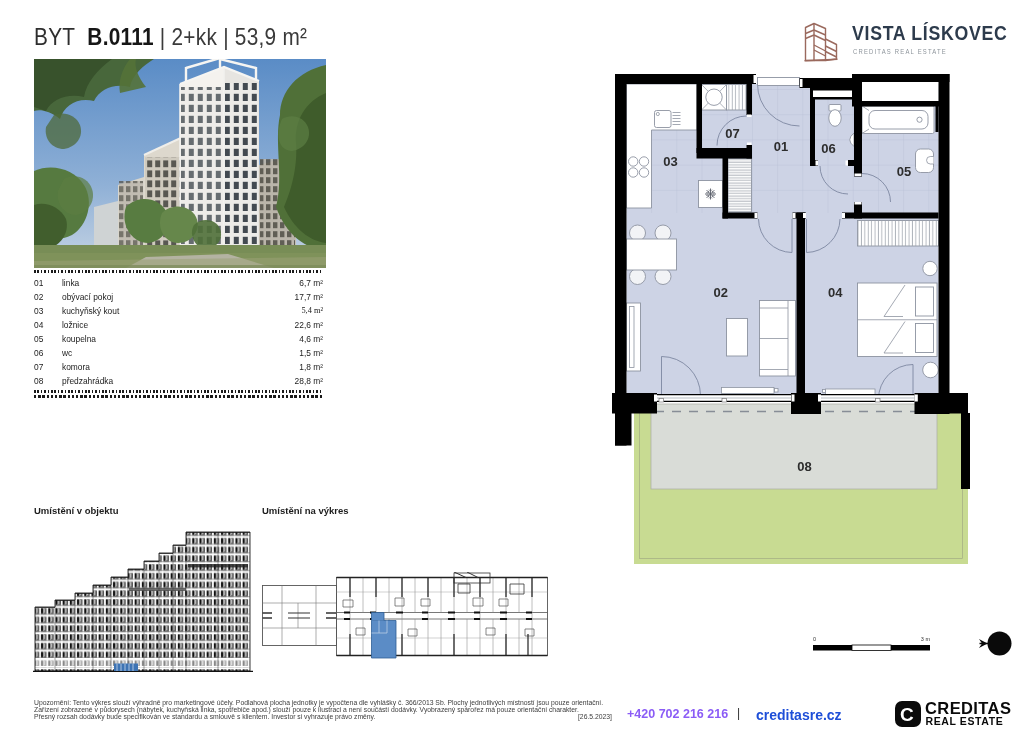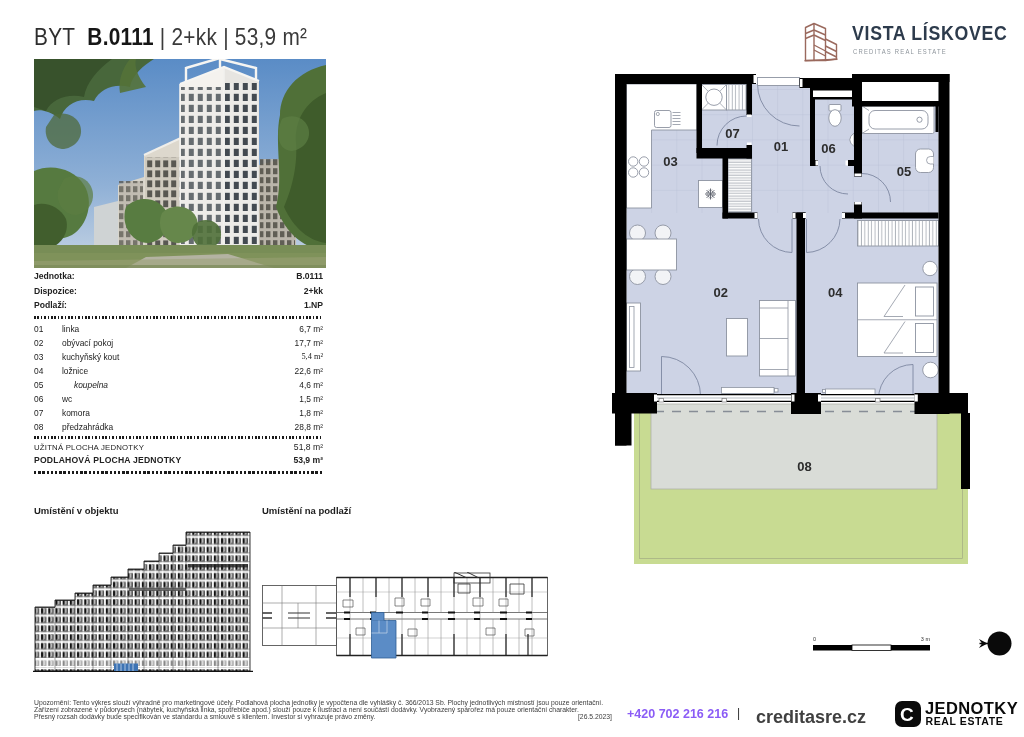--- a/index.html
+++ b/index.html
@@ -102,68 +102,54 @@
   <rect x="0" y="186" width="292" height="23" fill="#788d56"></rect>
   <path d="M0,194 H292 V209 H0 Z" fill="#87986083"></path>
 
   <path d="M112,198 L194,195 L240,209 L92,209 Z" fill="#b4b3a2"></path>
   <path d="M0,202 L292,198 L292,209 L0,209 Z" fill="#9aa077" opacity="0.55"></path>
   <path d="M0,206 H292 V209 H0 Z" fill="#7a8a58" opacity="0.7"></path>
   </svg>
 </div>
 
 <div class="abs" style="left:34px;top:268px;width:289px;font-size:8.6px;color:#222;">
-  <div style="position:relative;height:46px;">
-    <div class="abs" style="top:3px;left:0;font-weight:700;">Jednotka:</div>
-      <div class="abs" style="top:3px;right:0;font-weight:700;">B.0111</div>
-    <div class="abs" style="top:17.5px;left:0;font-weight:700;">Dispozice:</div>
-      <div class="abs" style="top:17.5px;right:0;font-weight:700;">2+kk</div>
-    <div class="abs" style="top:32px;left:0;font-weight:700;">Podlaží:</div>
-      <div class="abs" style="top:32px;right:0;font-weight:700;">1.NP</div>
-  </div>
   <div style="height:3px;margin-top:2px;background:repeating-linear-gradient(90deg,#1a1a1a 0 1.6px,transparent 1.6px 3.4px);"></div>
   <div style="position:relative;height:112px;font-size:8.4px;">
     <div class="abs" style="top:5px;left:0;">01</div>
       <div class="abs" style="top:5px;left:28px;">linka</div>
       <div class="abs" style="top:5px;right:0;">6,7 m²</div>
     <div class="abs" style="top:19px;left:0;">02</div>
       <div class="abs" style="top:19px;left:28px;">obývací pokoj</div>
       <div class="abs" style="top:19px;right:0;">17,7 m²</div>
     <div class="abs" style="top:33px;left:0;">03</div>
       <div class="abs" style="top:33px;left:28px;">kuchyňský kout</div>
       <div class="abs" style="top:33px;right:0;font-family:Liberation Serif, serif;">5,4 m²</div>
     <div class="abs" style="top:47px;left:0;">04</div>
       <div class="abs" style="top:47px;left:28px;">ložnice</div>
       <div class="abs" style="top:47px;right:0;">22,6 m²</div>
     <div class="abs" style="top:61px;left:0;">05</div>
-      <div class="abs" style="top:61px;left:40px;font-style:italic;">koupelna</div>
+      <div class="abs" style="top:61px;left:28px;">koupelna</div>
       <div class="abs" style="top:61px;right:0;">4,6 m²</div>
     <div class="abs" style="top:75px;left:0;">06</div>
       <div class="abs" style="top:75px;left:28px;">wc</div>
       <div class="abs" style="top:75px;right:0;">1,5 m²</div>
     <div class="abs" style="top:89px;left:0;">07</div>
       <div class="abs" style="top:89px;left:28px;">komora</div>
       <div class="abs" style="top:89px;right:0;margin-left:31px;">1,8 m²</div>
     <div class="abs" style="top:103px;left:0;">08</div>
       <div class="abs" style="top:103px;left:28px;">předzahrádka</div>
       <div class="abs" style="top:103px;right:0;">28,8 m²</div>
   </div>
   <div style="height:3px;margin-top:5px;background:repeating-linear-gradient(90deg,#1a1a1a 0 1.6px,transparent 1.6px 3.4px);"></div>
-  <div style="position:relative;height:30px;">
-    <div class="abs" style="top:4px;left:0;font-size:7.8px;letter-spacing:0.2px;">UŽITNÁ PLOCHA JEDNOTKY</div>
-      <div class="abs" style="top:3px;right:0;">51,8 m²</div>
-    <div class="abs" style="top:16px;left:0;font-size:8.6px;font-weight:700;letter-spacing:0.2px;">PODLAHOVÁ PLOCHA JEDNOTKY</div>
-      <div class="abs" style="top:16px;right:0;font-weight:700;">53,9 m²</div>
-  </div>
   <div style="height:3px;margin-top:2px;background:repeating-linear-gradient(90deg,#1a1a1a 0 2.4px,transparent 2.4px 4.2px);"></div>
 </div>
 
 <div class="abs" style="left:34px;top:505px;font-size:9.5px;font-weight:700;color:#1d1d1d;">Umístění v objektu</div>
 
-<div class="abs" style="left:262px;top:505px;font-size:9.5px;font-weight:700;color:#1d1d1d;">Umístění na podlaží</div>
+<div class="abs" style="left:262px;top:505px;font-size:9.5px;font-weight:700;color:#1d1d1d;">Umístění na výkres</div>
 
 <div class="abs" style="left:33px;top:528px;width:220px;height:146px;">
   <svg width="220" height="146" viewBox="0 0 220 146">
   <defs>
     <pattern id="ewin" width="7.2" height="8.75" patternUnits="userSpaceOnUse">
       <rect width="7.2" height="8.75" fill="#fff"></rect>
       <rect x="0.8" y="1.3" width="2.3" height="5.4" fill="#111"></rect>
       <rect x="3.6" y="1.3" width="2.6" height="5.4" fill="#3a3a3a"></rect>
       <rect x="3.9" y="1.6" width="0.9" height="4.6" fill="#fff"></rect>
       <rect x="0.4" y="7" width="6.4" height="1" fill="#222" opacity="0.75"></rect>
@@ -471,20 +457,20 @@
 </div>
 
 <div class="abs" style="left:34px;top:699px;width:578px;font-size:6.8px;line-height:7.2px;color:#3c3c3c;">
   <div>Upozornění: Tento výkres slouží výhradně pro marketingové účely. Podlahová plocha jednotky je vypočtena dle vyhlášky č. 366/2013 Sb. Plochy jednotlivých místností jsou pouze orientační.</div>
   <div style="position:relative;">Zařízení zobrazené v půdorysech (nábytek, kuchyňská linka, spotřebiče apod.) slouží pouze k ilustraci a není součástí dodávky. Vyobrazený spárořez má pouze orientační charakter.</div>
   <div style="position:relative;">Přesný rozsah dodávky bude specifikován ve standardu a smlouvě s klientem. Investor si vyhrazuje právo změny.<span style="position:absolute;right:0;">[26.5.2023]</span></div>
 </div>
 
 <div class="abs" style="left:627px;top:707px;font-size:12.5px;font-weight:700;color:#8b5cf6;">+420 702 216 216</div>
 <div class="abs" style="left:737px;top:706px;font-size:12px;font-weight:400;color:#333;">|</div>
-<div class="abs" style="left:756px;top:707px;font-size:18px;font-weight:700;color:#404040;">creditasre.cz</div>
+<div class="abs" style="left:756px;top:707px;font-size:14px;font-weight:700;color:#1d4ed8;">creditasre.cz</div>
 
 <div class="abs" style="left:895px;top:700px;width:125px;height:30px;">
   <div class="abs" style="left:0;top:1px;width:26px;height:26px;background:#0a0a0a;border-radius:7px;"></div>
   <div class="abs" style="left:5px;top:3.5px;font-size:19px;font-weight:800;color:#fff;">C</div>
-  <div class="abs" style="left:30px;top:-1px;font-size:16.5px;font-weight:800;color:#0a0a0a;letter-spacing:0.4px;">JEDNOTKY</div>
+  <div class="abs" style="left:30px;top:-1px;font-size:16.5px;font-weight:800;color:#0a0a0a;letter-spacing:0.4px;">CREDITAS</div>
   <div class="abs" style="left:30.5px;top:15px;font-size:10.5px;font-weight:800;color:#0a0a0a;letter-spacing:0.6px;">REAL ESTATE</div>
 </div>
 
 </body></html>

